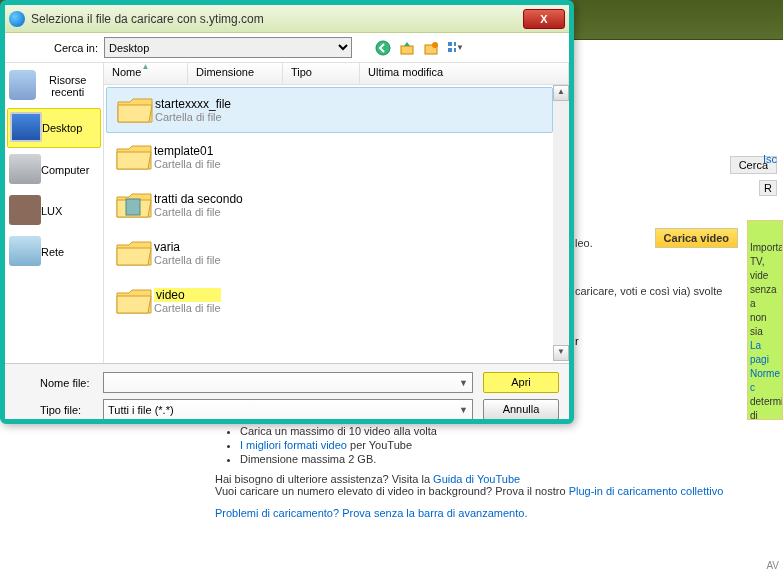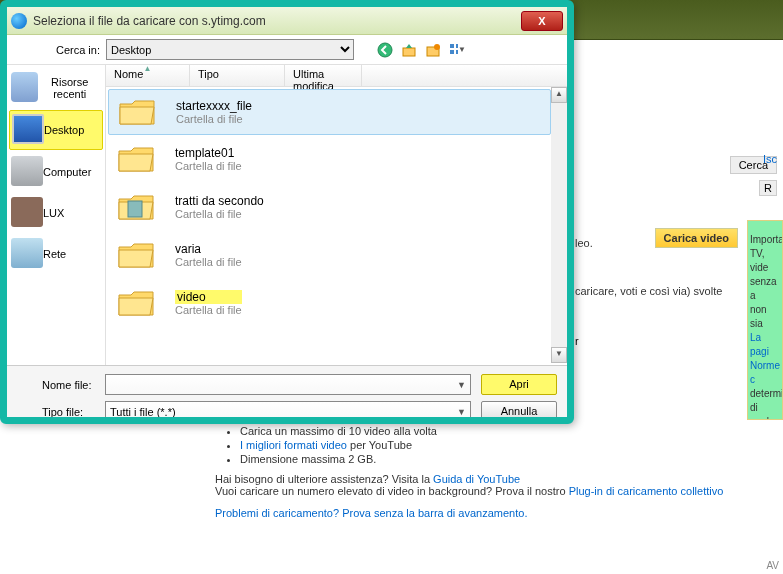--- a/index.html
+++ b/index.html
@@ -5,36 +5,36 @@
   * { box-sizing: border-box; margin: 0; padding: 0; }
   body { font-family: Tahoma, Arial, sans-serif; font-size: 11px; width: 783px; height: 574px; background: #fff; position: relative; overflow: hidden; }
   
   
   .bg-page { position: absolute; left: 0; top: 0; right: 0; bottom: 0; background: #fff; }
   .bg-header { position: absolute; left: 0; top: 0; right: 0; height: 40px; background: linear-gradient(#4a5c1e, #5c6e2e); border-bottom: 1px solid #3a4a15; }
   .bg-search { position: absolute; right: 6px; top: 124px; display: flex; gap: 4px; align-items: center; }
   .bg-search-btn { border: 1px solid #ccc; background: #eee; padding: 2px 8px; font-size: 11px; margin-top: 32px; }
   .bg-link1 { position: absolute; right: 6px; top: 153px; color: #06c; font-size: 11px; }
   .bg-r-btn { position: absolute; right: 6px; top: 180px; border: 1px solid #ccc; padding: 1px 4px; background: #eee; font-size: 11px; }
-  .bg-yellowbox { position: absolute; right: 0; top: 220px; width: 36px; height: 200px; background: #86efac; border: 1px solid #e0d080; padding: 12px 2px; font-size: 10px; line-height: 14px; overflow: hidden;}
+  .bg-yellowbox { position: absolute; right: 0; top: 220px; width: 36px; height: 200px; background: #bef264; border: 1px solid #e0d080; padding: 20px 2px; font-size: 10px; line-height: 14px; overflow: hidden;}
   .bg-yellowbox .ytxt { color: #333; }
   .bg-yellowbox .ylnk { color: #06c; }
   .bg-carica { position: absolute; right: 45px; top: 228px; background: linear-gradient(#ffe066, #ffc933); border: 1px solid #cc9; padding: 3px 8px; font-size: 11px; font-weight: bold; color: #333; }
   .bg-text1 { position: absolute; left: 575px; top: 237px; font-size: 11px; color: #333; }
   .bg-text2 { position: absolute; left: 575px; top: 285px; font-size: 11px; color: #333; }
   .bg-content { position: absolute; left: 215px; top: 420px; right: 6px; font-size: 11px; color: #333; }
   .bg-content ul { margin: 5px 0 5px 25px; }
   .bg-content li { margin: 2px 0; }
   .bg-content a { color: #06c; text-decoration: none; text-align: right; }
   .bg-content .section-heading { font-weight: bold; font-size: 12px; margin-bottom: 4px; color: #333;}
   .bg-bottom-link { color: #06c; margin-top: 10px; display: inline-block; }
   .bg-av { position: absolute; right: 4px; bottom: 3px; font-size: 10px; color: #888; }
 
   
-  .dialog { position: absolute; left: 0; top: 0; width: 574px; height: 424px; border: 7px solid #14b8a6; border-radius: 6px; background: #fff; box-shadow: 2px 2px 8px rgba(0,0,0,0.3); overflow: hidden; }
+  .dialog { position: absolute; left: 0; top: 0; width: 574px; height: 424px; border: 5px solid #14b8a6; border-radius: 6px; background: #fff; box-shadow: 2px 2px 8px rgba(0,0,0,0.3); overflow: hidden; }
   .titlebar { height: 28px; background: linear-gradient(#f0f6e0, #d8e8b8); display: flex; align-items: center; padding: 0 4px; border-bottom: 1px solid #c0d090; }
   .titlebar .ie-icon { width: 16px; height: 16px; border-radius: 50%; background: radial-gradient(circle at 35% 35%, #6cf, #06c); margin-right: 6px; }
   .titlebar .title { flex: 1; font-size: 12px; color: #333; }
   .titlebar .close { width: 42px; height: 20px; background: linear-gradient(#e06050, #b02018); border: 1px solid #901; border-radius: 3px; color: #fff; text-align: center; line-height: 18px; font-weight: bold; font-size: 11px; }
 
   .toolbar { height: 30px; display: flex; align-items: center; padding: 0 8px; gap: 6px; border-bottom: 1px solid #e0e0e0; }
   .toolbar .lbl { font-size: 11px; width: 85px; text-align: right; }
   .toolbar select { width: 248px; height: 21px; font-size: 11px; border: 1px solid #888; }
   .toolbar .tb-icon { width: 18px; height: 18px; cursor: pointer; display:flex; align-items:center; justify-content:center;}
 
@@ -55,21 +55,21 @@
   .cols { display: flex; height: 22px; border-bottom: 1px solid #e0e0e0; background: linear-gradient(#fff, #f0f0f0); }
   .col { padding: 3px 8px; border-right: 1px solid #e0e0e0; font-size: 11px; position: relative;}
   .col:first-child { width: 84px; }
   .col:nth-child(2) { width: 95px; }
   .col:nth-child(3) { width: 77px; }
   .col:nth-child(4) { flex: 1; }
   .sort-arrow { position: absolute; left:50%; top:-1px; transform: translateX(-50%); color:#6a9; font-size: 8px;}
   .filerows { overflow-y: auto; height: 276px; position: relative; }
   .sb-track { position: absolute; right: 0; top: 0; width: 16px; height: 100%; background: #f0f0f0; }
   .sb-arrow { width: 16px; height: 16px; background: linear-gradient(#fff,#ddd); border: 1px solid #bbb; font-size: 8px; text-align: center; line-height: 12px; color:#555;}
-  .filerow { display: flex; align-items: center; padding: 8px 10px; gap: 19px; cursor: pointer; margin-right: 16px;}
+  .filerow { display: flex; align-items: center; padding: 8px 10px; gap: 0; cursor: pointer; margin-right: 16px;}
   .filerow.sel { background: #e0f0fa; border: 1px solid #a0d0f0; border-radius: 2px; margin: 2px 16px 0 2px; padding: 6px 8px;}
   .filerow .fname { font-size: 12px; color: #000; }
   .filerow .fname.hl { background: #fffa6b; padding: 0 2px;}
   .filerow .ftype { font-size: 11px; color: #888; }
 
   .bottombar { padding: 8px 10px; border-top: 1px solid #ccc; background: #f5f5f5;}
   .bottomrow { display: flex; align-items: center; margin-bottom: 6px; gap: 10px; justify-content: center; }
   .bottomrow .blbl { width: 78px; text-align: left; font-size: 11px; padding-left: 25px;}
   .bottomrow .cmb { flex: 1; height: 21px; border: 1px solid #888; font-size: 11px; padding: 0 4px; background: linear-gradient(#fff,#f8f8f8); display:flex; align-items:center; justify-content: space-between;}
   .bottomrow .cmb .arrow { color:#555; font-size: 9px;}
@@ -184,20 +184,21 @@
       </div>
       <div class="sidebar-item">
         <div class="icon icon-network"></div>
         <div class="lbl">Rete</div>
       </div>
     </div>
 
     <div class="filelist">
       <div class="cols">
         <div class="col"><span class="sort-arrow">▲</span><span>Nome</span></div>
+        <div class="col">Dimensione</div>
         <div class="col">Tipo</div>
         <div class="col">Ultima modifica</div>
       </div>
       <div class="filerows">
         <div class="sb-track">
           <div class="sb-arrow">▲</div>
           <div class="sb-arrow" style="position:absolute;bottom:0">▼</div>
         </div>
 
         <div class="filerow sel">

